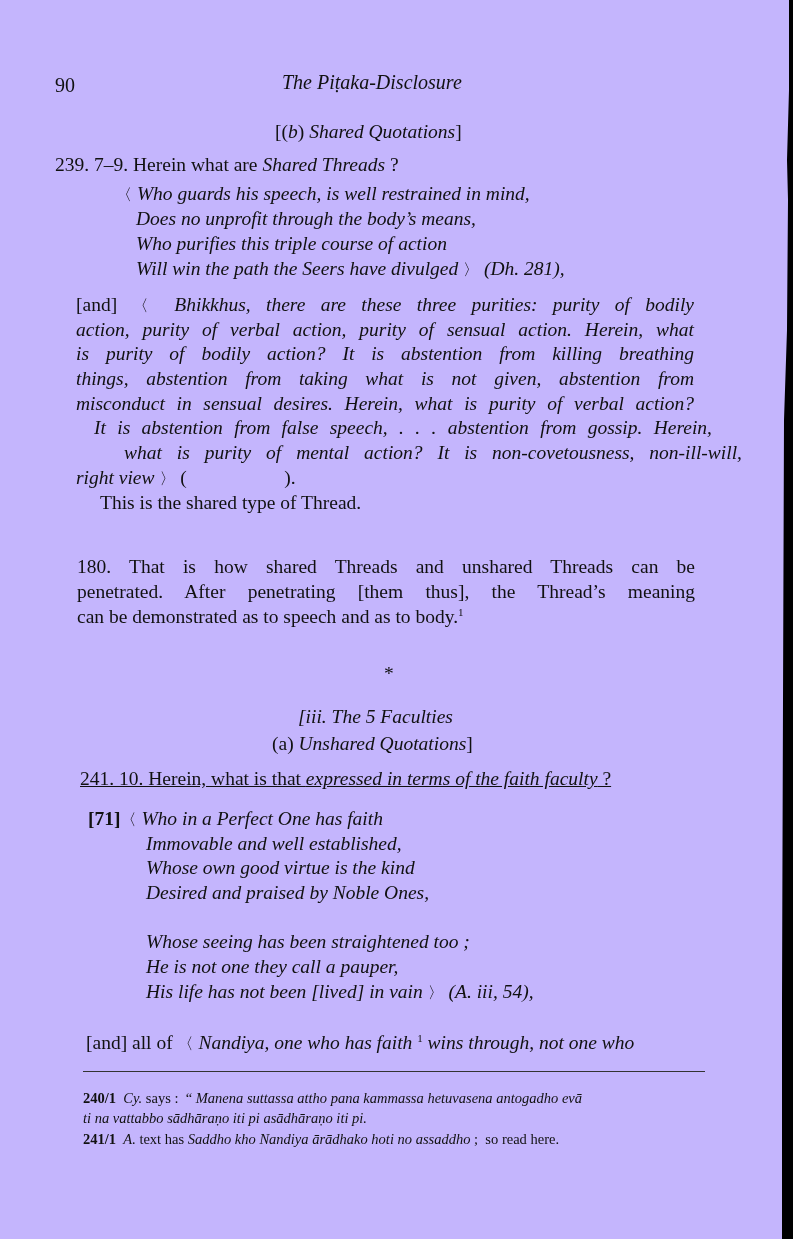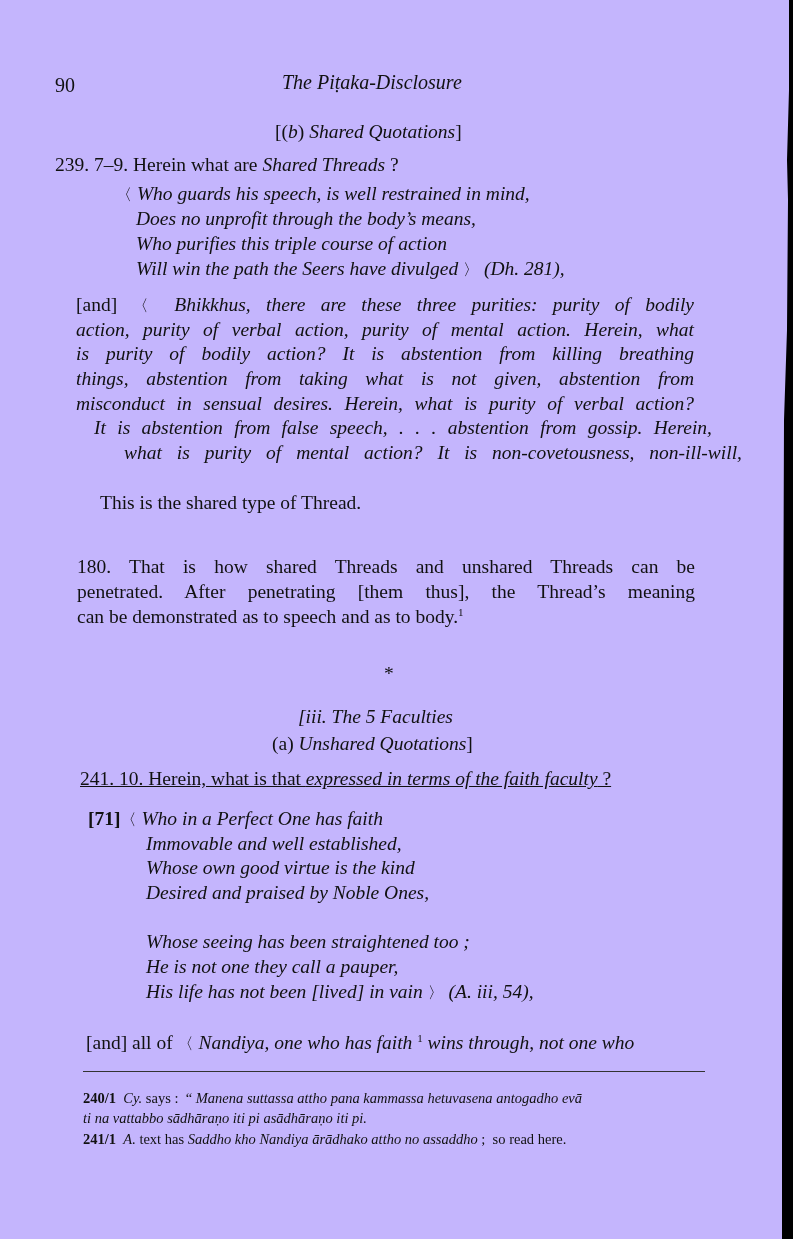--- a/index.html
+++ b/index.html
@@ -36,26 +36,27 @@
   <div class="ln" style="left:275px; top:120px;"><span>[(</span><span class="it">b</span><span>) </span><span class="it">Shared Quotations</span><span>]</span></div>
 
   <div class="ln" style="left:55px; top:153px;"><span>239. 7–9. Herein what are </span><span class="it">Shared Threads</span><span> ?</span></div>
 
   <div class="ln it" style="left:116px; top:182px;"><span class="ang">〈</span> <span>Who guards his speech, is well restrained in mind,</span></div>
   <div class="ln it" style="left:136px; top:207px;">Does no unprofit through the body’s means,</div>
   <div class="ln it" style="left:136px; top:232px;">Who purifies this triple course of action</div>
   <div class="ln it" style="left:136px; top:257px;"><span>Will win the path the Seers have divulged</span> <span class="ang">〉</span><span> (Dh. 281),</span></div>
 
   <div class="ln just" style="left:76px; top:293px; width:618px;"><span>[and] </span><span class="ang">〈</span> <span class="it">Bhikkhus, there are these three purities:  purity of bodily</span></div>
-  <div class="ln it just" style="left:76px; top:318px; width:618px;">action, purity of verbal action, purity of mental action.  Herein, what</div>
+  <div class="ln it just" style="left:76px; top:318px; width:618px;">action, purity of verbal action, purity of sensual action.  Herein, what</div>
   <div class="ln it just" style="left:76px; top:342px; width:618px;">is purity of bodily action?  It is abstention from killing breathing</div>
   <div class="ln it just" style="left:76px; top:367px; width:618px;">things, abstention from taking what is not given, abstention from</div>
   <div class="ln it just" style="left:76px; top:392px; width:618px;">misconduct in sensual desires.  Herein, what is purity of verbal action?</div>
   <div class="ln it just" style="left:76px; top:416px; width:618px;margin-left:18px;">It is abstention from false speech, . . . abstention from gossip.  Herein,</div>
   <div class="ln it just" style="left:76px; top:441px; width:618px;margin-left:48px;">what is purity of mental action?  It is non-covetousness, non-ill-will,</div>
+  <div class="ln" style="left:76px; top:466px;"><span class="it">right view</span> <span class="ang">〉</span><span style="white-space:pre;"> (                    ).</span></div>
   <div class="ln" style="left:100px; top:491px;">This is the shared type of Thread.</div>
 
   <div class="ln just" style="left:77px; top:555px; width:618px;">180. That is how shared Threads and unshared Threads can be</div>
   <div class="ln just" style="left:77px; top:580px; width:618px;">penetrated.  After penetrating [them thus], the Thread’s meaning</div>
   <div class="ln" style="left:77px; top:605px;"><span>can be demonstrated as to speech and as to body.</span><sup>1</sup></div>
 
   <div class="ln" style="left:384px; top:662px;">*</div>
 
   <div class="ln it" style="left:298px; top:705px;">[iii. The 5 Faculties</div>
   <div class="ln" style="left:272px; top:732px;"><span style="white-space:pre;">(a) </span><span class="it">Unshared Quotations</span><span>]</span></div>
@@ -69,15 +70,15 @@
   <div class="ln it" style="left:146px; top:930px;">Whose seeing has been straightened too ;</div>
   <div class="ln it" style="left:146px; top:955px;">He is not one they call a pauper,</div>
   <div class="ln" style="left:146px; top:980px;"><span class="it">His life has not been [lived] in vain</span> <span class="ang">〉</span><span class="it"> (A. iii, 54),</span></div>
 
   <div class="ln" style="left:86px; top:1031px;"><span>[and] all of </span><span class="ang">〈</span> <span class="it">Nandiya, one who has faith</span> <sup>1</sup><span class="it"> wins through, not one who</span></div>
 
   <div class="rule"></div>
 
   <div class="ln small" style="left:83px; top:1088px;"><span class="b">240/1</span>&nbsp; <span class="it">Cy.</span><span style="white-space:pre;"> says :  “ </span><span class="it">Manena suttassa attho pana kammassa hetuvasena antogadho evā</span></div>
   <div class="ln small it" style="left:83px; top:1108px;">ti na vattabbo sādhāraṇo iti pi asādhāraṇo iti pi.</div>
-  <div class="ln small" style="left:83px; top:1129px;"><span class="b">241/1</span>&nbsp; <span class="it">A.</span><span style="white-space:pre;"> text has </span><span class="it">Saddho kho Nandiya ārādhako attho no assaddho</span><span style="white-space:pre;"> ;  so read here.</span></div>
+  <div class="ln small" style="left:83px; top:1129px;"><span class="b">241/1</span>&nbsp; <span class="it">A.</span><span style="white-space:pre;"> text has </span><span class="it">Saddho kho Nandiya ārādhako hoti no assaddho</span><span style="white-space:pre;"> ;  so read here.</span></div>
 
 </div>
 
 </body></html>

